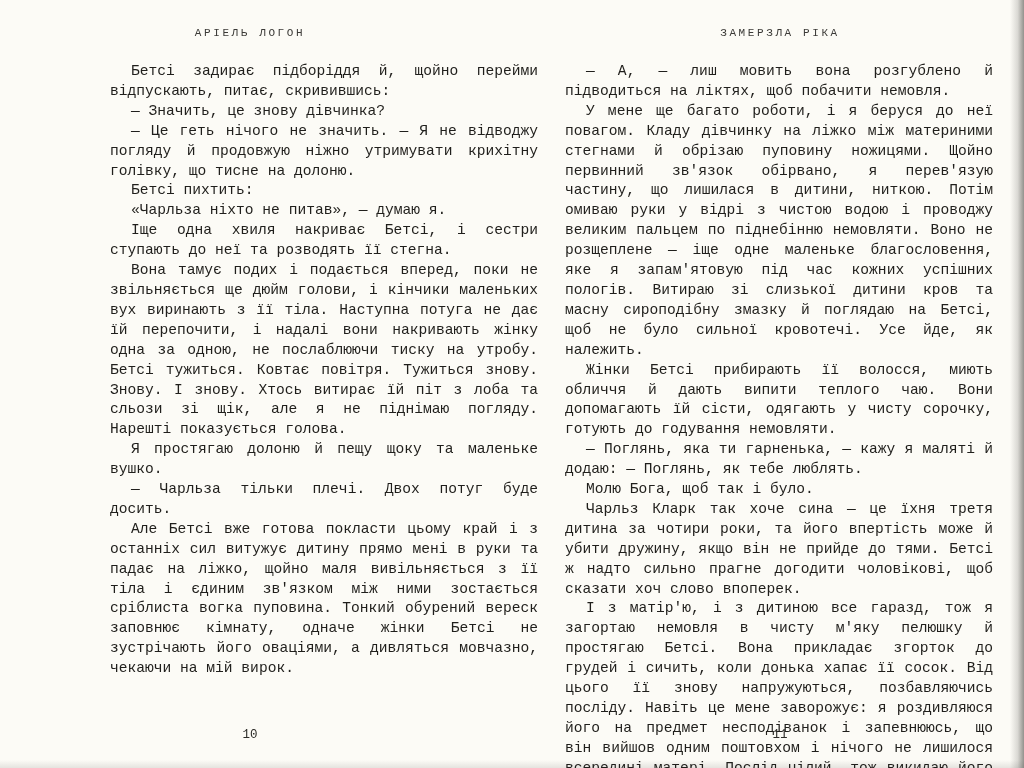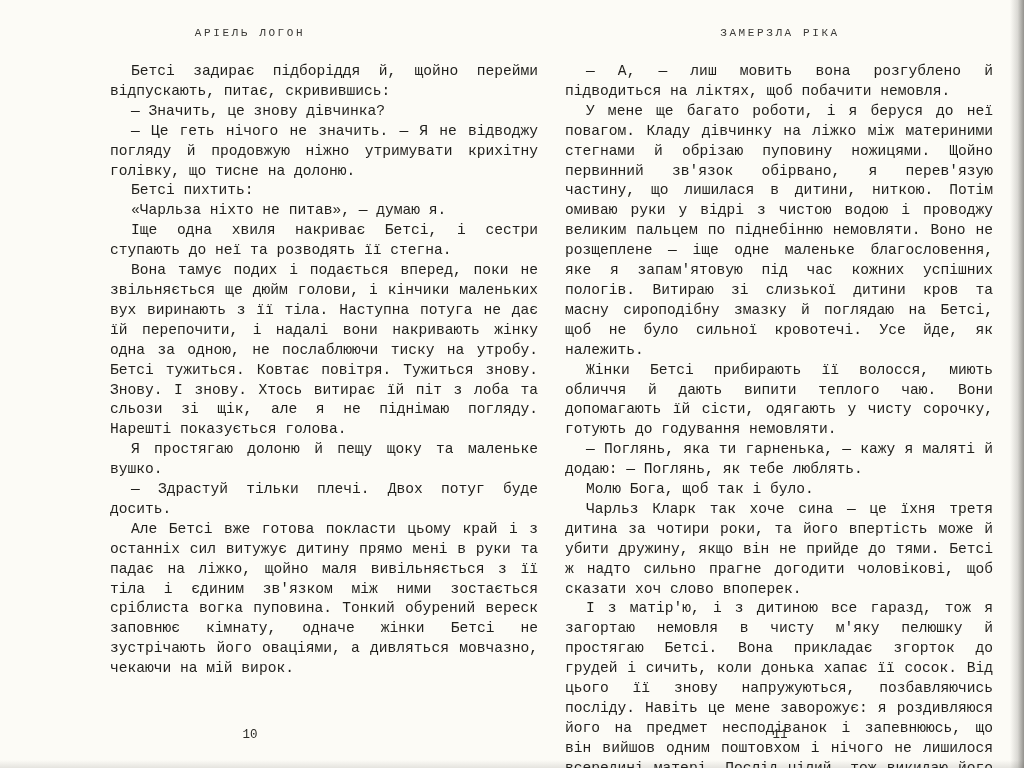--- a/index.html
+++ b/index.html
@@ -81,21 +81,21 @@
     <header class="running-head">АРІЕЛЬ ЛОГОН</header>
     <div class="page-body" lang="uk">
         <p class="para">Бетсі задирає підборіддя й, щойно перейми відпускають, питає, скривившись:</p>
         <p class="para">— Значить, це знову дівчинка?</p>
         <p class="para">— Це геть нічого не значить. — Я не відводжу погляду й продовжую ніжно утримувати крихітну голівку, що тисне на долоню.</p>
         <p class="para">Бетсі пихтить:</p>
         <p class="para">«Чарльза ніхто не питав», — думаю я.</p>
         <p class="para">Іще одна хвиля накриває Бетсі, і сестри ступають до неї та розводять її стегна.</p>
         <p class="para">Вона тамує подих і подається вперед, поки не звільняється ще дюйм голови, і кінчики маленьких вух виринають з її тіла. Наступна потуга не дає їй перепочити, і надалі вони накривають жінку одна за одною, не послаблюючи тиску на утробу. Бетсі тужиться. Ковтає повітря. Тужиться знову. Знову. І знову. Хтось витирає їй піт з лоба та сльози зі щік, але я не піднімаю погляду. Нарешті показується голова.</p>
         <p class="para">Я простягаю долоню й пещу щоку та маленьке вушко.</p>
-        <p class="para">— Здрастуй тільки плечі. Двох потуг буде досить.</p>
+        <p class="para">— Чарльза тільки плечі. Двох потуг буде досить.</p>
         <p class="para">Але Бетсі вже готова покласти цьому край і з останніх сил витужує дитину прямо мені в руки та падає на ліжко, щойно маля вивільняється з її тіла і єдиним зв'язком між ними зостається сріблиста вогка пуповина. Тонкий обурений вереск заповнює кімнату, одначе жінки Бетсі не зустрічають його оваціями, а дивляться мовчазно, чекаючи на мій вирок.</p>
       </div>
     <footer class="page-number">10</footer>
   </section>
 
   <section class="page page-right">
     <header class="running-head">ЗАМЕРЗЛА РІКА</header>
     <div class="page-body" lang="uk">
         <p class="para">— А, — лиш мовить вона розгублено й підводиться на ліктях, щоб побачити немовля.</p>
         <p class="para">У мене ще багато роботи, і я беруся до неї повагом. Кладу дівчинку на ліжко між материними стегнами й обрізаю пуповину ножицями. Щойно первинний зв'язок обірвано, я перев'язую частину, що лишилася в дитини, ниткою. Потім омиваю руки у відрі з чистою водою і проводжу великим пальцем по піднебінню немовляти. Воно не розщеплене — іще одне маленьке благословення, яке я запам'ятовую під час кожних успішних пологів. Витираю зі слизької дитини кров та масну сироподібну змазку й поглядаю на Бетсі, щоб не було сильної кровотечі. Усе йде, як належить.</p>

